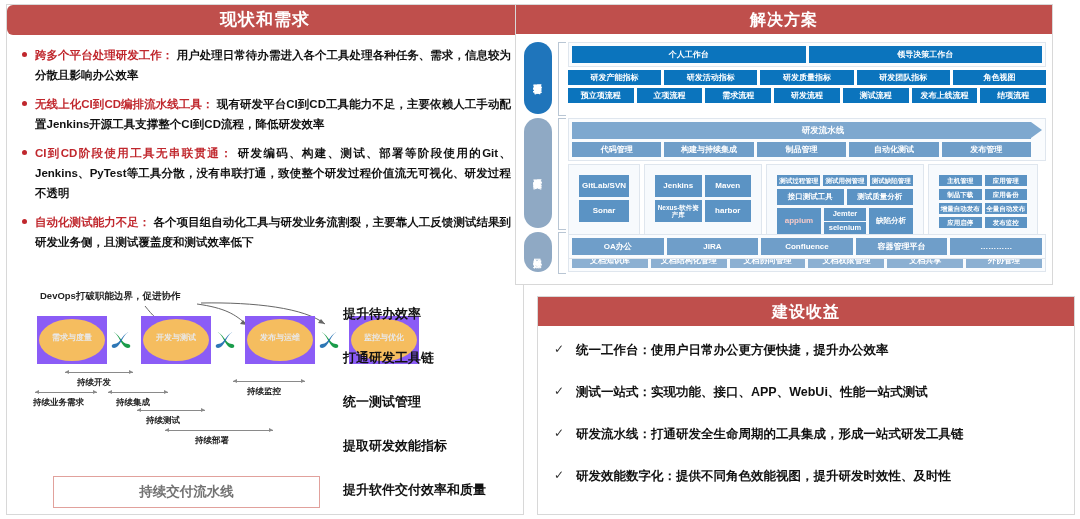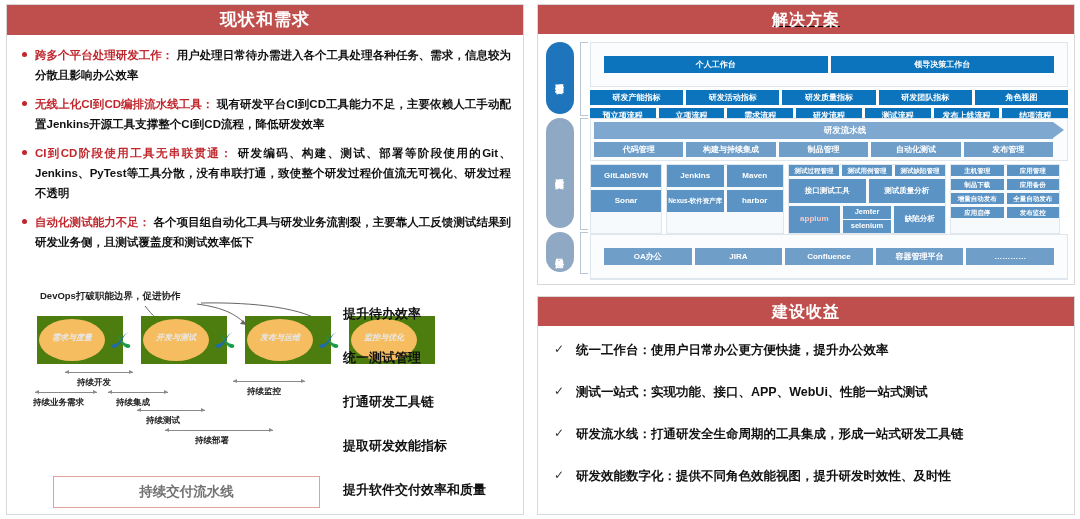--- a/index.html
+++ b/index.html
@@ -4,79 +4,79 @@
 <style>
   html,body{margin:0;padding:0;background:#fff;}
   body{width:1080px;height:519px;font-family:"Liberation Sans","DejaVu Sans",sans-serif;overflow:hidden;}
   .page{position:relative;width:1080px;height:519px;}
 
   .panel{position:absolute;background:#fff;border:1px solid #d8d8d8;box-sizing:border-box;}
   .panel-header{background:#bf4f4c;color:#fff;font-weight:bold;text-align:center;letter-spacing:1px;}
 
   
   #left-panel{left:6px;top:4px;width:518px;height:511px;}
-  #left-panel .panel-header{font-size:17px;line-height:30px;height:30px;}
+  #left-panel .panel-header{font-size:17px;line-height:30px;height:30px;border-radius:6px;}
   .bullets{padding:10px 12px 0 14px;}
   .bullet{position:relative;padding-left:14px;margin-bottom:9px;font-size:11.5px;line-height:20px;font-weight:bold;color:#111;text-align:justify;}
   .bullet .dot{position:absolute;left:1px;top:7px;width:5px;height:5px;border-radius:50%;background:#c0272d;}
   .bullet .k{color:#c0272d;}
 
   
   .devops{position:absolute;left:8px;top:283px;width:500px;height:225px;}
   .devops-note{position:absolute;left:25px;top:2px;font-size:9.5px;font-weight:bold;color:#222;white-space:nowrap;text-align:center;}
-  .stage{position:absolute;top:28px;width:86px;height:48px;background:#4d7c0f;font-style:italic;}
+  .stage{position:absolute;top:28px;width:70px;height:48px;background:#8b5cf6;}
   .stage .ell{position:absolute;left:2px;top:3px;width:66px;height:42px;border-radius:50%;background:#f5bd5f;}
   .stage .lab{position:absolute;left:0;top:16px;width:70px;text-align:center;font-size:8px;font-weight:bold;color:#e8e8e8;}
   .infin{position:absolute;top:40px;width:24px;height:24px;}
   .arrowlbl{position:absolute;font-size:8.5px;font-weight:bold;color:#222;white-space:nowrap;}
   .arrowline{position:absolute;height:1px;background:#8a8a8a;}
   .arrowline:before,.arrowline:after{content:"";position:absolute;top:-2px;width:0;height:0;border-top:2.5px solid transparent;border-bottom:2.5px solid transparent;}
   .arrowline:before{left:0;border-right:4px solid #8a8a8a;}
   .arrowline:after{right:0;border-left:4px solid #8a8a8a;}
   .pipeline-box{position:absolute;left:38px;top:188px;width:265px;height:30px;border:1px solid #e1a19c;display:flex;align-items:center;justify-content:center;font-size:13.5px;font-weight:bold;color:#737373;}
   .benefits{position:absolute;left:336px;top:300px;width:180px;}
   .benefit{font-size:13px;font-weight:bold;color:#111;margin-bottom:26px;white-space:nowrap;}
 
   
-  #solution-panel{left:537px;top:4px;width:538px;height:281px;text-decoration:underline;}
+  #solution-panel{left:515px;top:4px;width:538px;height:281px;}
   #solution-panel .panel-header{font-size:16px;line-height:29px;height:29px;}
   .sol-body{position:relative;padding:6px 8px 6px 6px;height:246px;box-sizing:border-box;}
 
   .lane-tabs{position:absolute;left:8px;top:8px;width:30px;}
   .lane-tab{width:28px;border-radius:14px;color:#fff;font-size:8.5px;font-weight:bold;
             writing-mode:vertical-rl;text-orientation:upright;letter-spacing:0px;
             display:flex;align-items:center;justify-content:center;margin-bottom:4px;padding:3px 0;box-sizing:border-box;}
   .lane-a{background:#1f75bb;height:72px;}
   .lane-b{background:#8fa9c4;height:110px;}
   .lane-c{background:#8fa9c4;height:40px;}
 
   .brace{position:absolute;left:42px;width:7px;border:1px solid #b9c6d4;border-right:none;}
 
   .group{position:absolute;left:52px;right:6px;box-sizing:border-box;}
-  .grp-box{border:1px solid #dfe6ee;background:#fafcfe;padding:13px;box-sizing:border-box;}
+  .grp-box{border:1px solid #dfe6ee;background:#fafcfe;padding:3px;box-sizing:border-box;}
   .rowflex{display:flex;gap:3px;margin-bottom:3px;}
   .rowflex:last-child{margin-bottom:0;}
   .bx{background:#0b74bd;color:#fff;font-size:8px;font-weight:bold;text-align:center;
       display:flex;align-items:center;justify-content:center;height:15px;flex:1;white-space:nowrap;}
   .bx.tall{height:17px;}
   .bx.lite{background:#6f9ec9;}
   .bx.pale{background:#8cb0d2;}
 
   .chev{position:relative;background:#7ea8cf;color:#fff;font-size:8.5px;font-weight:bold;
         height:17px;display:flex;align-items:center;justify-content:center;margin-bottom:3px;padding-left:43px;}
   .chev:after{content:"";position:absolute;right:-11px;top:0;width:0;height:0;
         border-top:8.5px solid transparent;border-bottom:8.5px solid transparent;border-left:11px solid #7ea8cf;}
 
   .toolcols{display:flex;gap:4px;}
-  .toolcol{border:1px solid #dfe6ee;background:#f7fafd;padding:0;box-sizing:border-box;display:flex;flex-direction:column;gap:3px;}
+  .toolcol{border:1px solid #dfe6ee;background:#f7fafd;padding:10px;box-sizing:border-box;display:flex;flex-direction:column;gap:3px;}
   .trow{display:flex;gap:3px;}
   .tb{background:#5b93c4;color:#fff;font-size:8px;font-weight:bold;text-align:center;
       display:flex;align-items:center;justify-content:center;flex:1;height:22px;line-height:1.1;padding:0 1px;}
   .tb.sm{font-size:6.5px;height:11px;}
-  .tb.mid{height:24px;font-size:7.5px;}
+  .tb.mid{height:16px;font-size:7.5px;}
   .tb.pink{color:#f3c9c9;}
 
   
   #benefit-panel{left:537px;top:296px;width:538px;height:219px;}
   #benefit-panel .panel-header{font-size:16px;line-height:29px;height:29px;}
   .chk-list{padding:16px 14px 0 16px;}
   .chk{position:relative;padding-left:22px;font-size:12.5px;font-weight:bold;color:#111;margin-bottom:25px;white-space:nowrap;}
   .chk .tick{position:absolute;left:0;top:0;font-size:12px;color:#333;font-weight:normal;}
 </style>
 </head>
@@ -168,22 +168,22 @@
       <div class="arrowlbl" style="left:131px;top:127px;">持续测试</div>
 
       <div class="arrowline" style="left:150px;top:142px;width:108px;"></div>
       <div class="arrowlbl" style="left:180px;top:147px;">持续部署</div>
 
       <div class="pipeline-box">持续交付流水线</div>
     </div>
 
     <div class="benefits">
       <div class="benefit">提升待办效率</div>
+      <div class="benefit">打通研发工具链</div>
       <div class="benefit">统一测试管理</div>
-      <div class="benefit">打通研发工具链</div>
       <div class="benefit">提取研发效能指标</div>
       <div class="benefit">提升软件交付效率和质量</div>
     </div>
   </div>
 
   <div class="panel" id="solution-panel">
     <div class="panel-header">解决方案</div>
     <div class="sol-body">
 
       <div class="lane-tabs">

